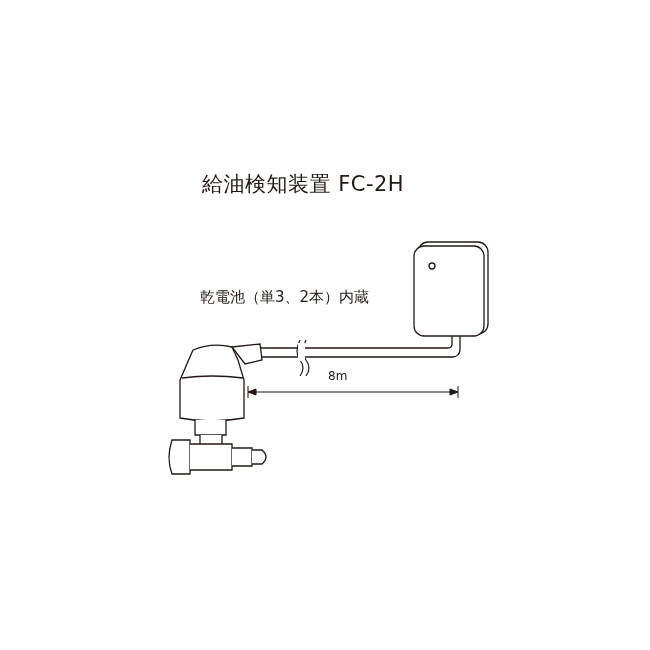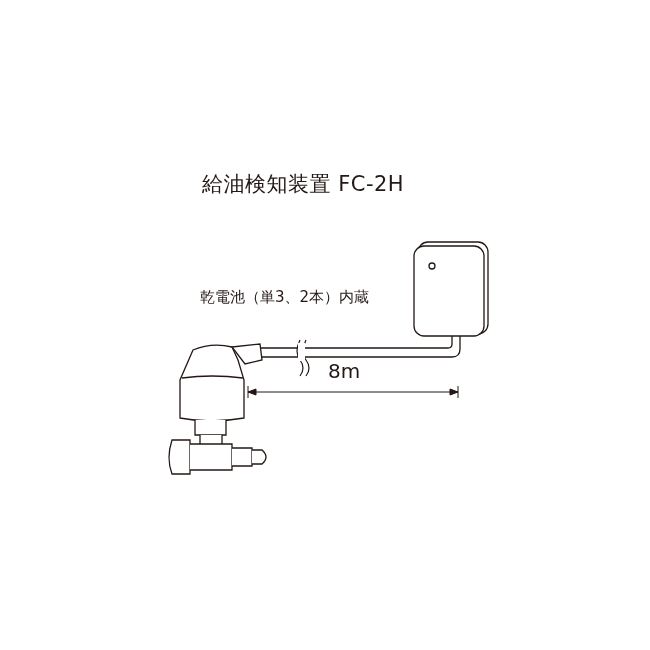--- a/index.html
+++ b/index.html
@@ -1,19 +1,19 @@
 <!DOCTYPE html>
 <html><head>
 <meta charset="utf-8">
 <style>
   html, body { margin:0; padding:0; background:#ffffff; }
   body { width:650px; height:650px; position:relative; overflow:hidden; font-family:"DejaVu Sans", sans-serif; color:#231815; }
   .title { position:absolute; left:158px; top:170px; font-size:21px; letter-spacing:0.5px; white-space:nowrap;margin-left:44px; }
   .battery { position:absolute; left:200px; top:288px; font-size:15px; white-space:nowrap; }
-  .dist { position:absolute; left:328px; top:359px; font-size:20px; }
+  .dist { position:absolute; left:328px; top:369px; font-size:12px; }
   svg { position:absolute; left:0; top:0; }
 </style>
 </head>
 <body>
 
 <div class="title">給油検知装置 FC-2H</div>
 <div class="battery">乾電池（単3、2本）内蔵</div>
 <div class="dist">8m</div>
 
 <svg width="650" height="650" viewBox="0 0 650 650" fill="none" stroke="#231815" stroke-width="1.3">

